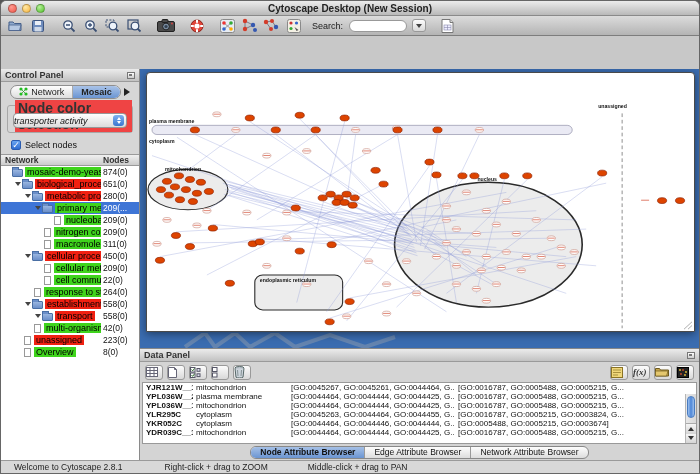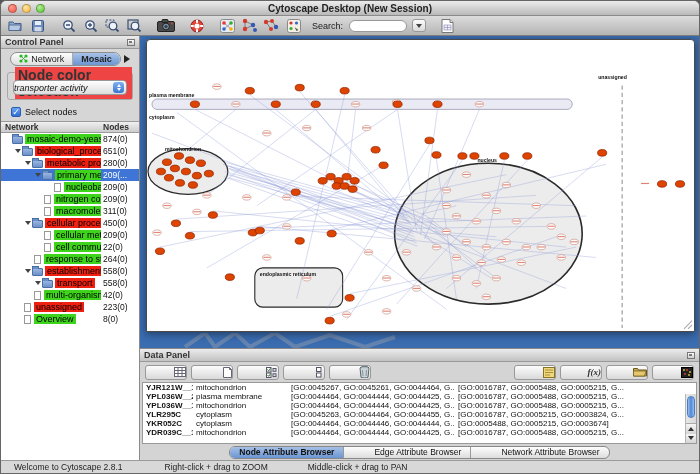--- a/index.html
+++ b/index.html
@@ -19,21 +19,21 @@
   
   .toolbar { height:20px; flex:none; background:linear-gradient(#dcdcdc,#b4b4b4); border-bottom:1px solid #7d7d7d; display:flex; align-items:center; padding:0 5px; gap:3px; }
   .tbtn { height:17px; width:19px; display:flex; align-items:center; justify-content:center; flex:none; }
   .tsep { width:6px; flex:none; }
   .search-label { font-size:9px; color:#222; margin:0 3px 0 6px; }
   .search-input { width:58px; height:12px; border:1px solid #999; border-radius:7px; background:#fff; font-size:8px; padding:0 5px; }
   .dd-btn { width:14px; height:13px; border:1px solid #999; border-radius:3px; background:linear-gradient(#fdfdfd,#d8d8d8); display:flex; align-items:center; justify-content:center; margin-left:2px; }
   .dd-btn::after { content:""; border-left:3px solid transparent; border-right:3px solid transparent; border-top:4px solid #444; }
 
   
-  .content { flex:1; display:flex; min-height:0; }
+  .content { flex:1; display:flex; min-height:0;margin-top:33px; }
 
   
   .control-panel { width:139px; flex:none; background:#d6d6d6; border-right:1px solid #8a8a8a; display:flex; flex-direction:column; }
   .panel-header { height:13px; flex:none; background:linear-gradient(#ececec,#c2c2c2); border-bottom:1px solid #9a9a9a; display:flex; align-items:center; justify-content:space-between; padding:0 4px; font-size:9px; font-weight:bold; color:#333; }
   .float-icon { width:8px; height:7px; border:1px solid #777; background:linear-gradient(#fff,#ccc); position:relative; }
   .float-icon::after { content:""; position:absolute; left:1px; top:1px; width:3px; height:2px; background:#777; }
   .cp-tabs { height:19px; flex:none; display:flex; align-items:center; justify-content:center; gap:3px; }
   .seg { display:flex; border:1px solid #8f8f8f; border-radius:8px; overflow:hidden; background:linear-gradient(#fdfdfd,#dedede); height:14px; }
   .seg-tab { padding:0 8px; font-size:9px; display:flex; align-items:center; gap:3px; color:#222; border-right:1px solid #aaa; }
   .seg-tab:last-child { border-right:none; }
@@ -71,37 +71,37 @@
   .net-titlebar { height:13px; flex:none; background:linear-gradient(#eaeaea,#b6b6b6); border-bottom:1px solid #8a8a8a; border-radius:3px 3px 0 0; position:relative; display:flex; align-items:center; }
   .mini-lights { display:flex; gap:4px; margin-left:5px; z-index:2; }
   .mini-light { width:7px; height:7px; border-radius:50%; border:1px solid rgba(0,0,0,.25); }
   .net-title { position:absolute; left:0; right:0; text-align:center; font-size:9px; font-weight:bold; color:#333; }
   .net-canvas { flex:1; min-height:0; }
   .net-canvas svg { width:100%; height:100%; display:block; }
 
   
   .data-panel { height:112px; flex:none; background:#d4d4d4; border-top:1px solid #888; display:flex; flex-direction:column; }
   .dp-toolbar { height:20px; flex:none; display:flex; align-items:center; padding:0 5px; gap:4px; }
-  .dp-btn { width:42px; height:15px; border:1px solid #999; border-radius:3px; background:linear-gradient(#fcfcfc,#d9d9d9); display:flex; align-items:center; justify-content:flex-end; flex:none; }
+  .dp-btn { width:18px; height:15px; border:1px solid #999; border-radius:3px; background:linear-gradient(#fcfcfc,#d9d9d9); display:flex; align-items:center; justify-content:flex-start; flex:none; }
   .dp-spacer { flex:1; }
   .fx { font-size:9px; font-style:italic; font-weight:bold; color:#333; font-family:"Liberation Serif", serif; }
   .dp-table { flex:1; display:flex; flex-direction:column; background:#fff; border:1px solid #999; margin:0 2px; position:relative; overflow:hidden; }
   .dp-thead { display:flex; height:11px; flex:none; background:linear-gradient(#f2f2f2,#d2d2d2); border-bottom:1px solid #aaa; font-size:7.5px; font-weight:bold; color:#333; padding-right:11px; }
   .dp-thead .th { border-right:1px solid #bbb; overflow:hidden; white-space:nowrap; display:flex; align-items:center; justify-content:center; flex:none; }
   .dp-row { display:flex; height:9px; font-size:8px; color:#111; align-items:center; padding-right:11px; }
   .dp-row .td { overflow:hidden; white-space:nowrap; padding-left:3px; flex:none; }
   .dp-row .td.id { font-weight:bold; }
   .vscroll { position:absolute; right:0; top:11px; bottom:0; width:11px; background:linear-gradient(90deg,#e8e8e8,#d8d8d8); border-left:1px solid #b5b5b5; }
   .vthumb { position:absolute; left:1px; right:1px; top:2px; height:22px; border-radius:5px; background:linear-gradient(90deg,#9cc0ee,#4d86d8,#9cc0ee); border:1px solid #4a7cc0; }
   .varrows { position:absolute; left:0; right:0; bottom:0; height:20px; border-top:1px solid #aaa; display:flex; flex-direction:column; }
   .varrows div { flex:1; display:flex; align-items:center; justify-content:center; background:linear-gradient(#f5f5f5,#d5d5d5); }
   .va-up::after { content:""; border-left:3px solid transparent; border-right:3px solid transparent; border-bottom:4px solid #333; }
   .va-down::after { content:""; border-left:3px solid transparent; border-right:3px solid transparent; border-top:4px solid #333; }
   .dp-tabs { height:16px; flex:none; display:flex; align-items:center; justify-content:center; }
-  .seg2 { display:flex; border:1px solid #888; border-radius:6px; overflow:hidden; height:13px; background:linear-gradient(#fdfdfd,#dddddd);gap:21px; }
+  .seg2 { display:flex; border:1px solid #888; border-radius:6px; overflow:hidden; height:13px; background:linear-gradient(#fdfdfd,#dddddd); }
   .seg2 .tab2 { padding:0 9px; font-size:8.5px; color:#111; display:flex; align-items:center; border-right:1px solid #999; }
   .seg2 .tab2:last-child { border-right:none; }
   .seg2 .tab2.selected { background:linear-gradient(#a5c0e6,#6b95d2); font-weight:bold; }
 
   
   .statusbar { height:13px; flex:none; background:#d8d8d8; border-top:1px solid #9a9a9a; display:flex; align-items:center; font-size:8.5px; color:#222; }
   .statusbar span:nth-child(1){ margin-left:13px; }
   .statusbar span:nth-child(2){ margin-left:42px; }
   .statusbar span:nth-child(3){ margin-left:40px; }
 </style>

